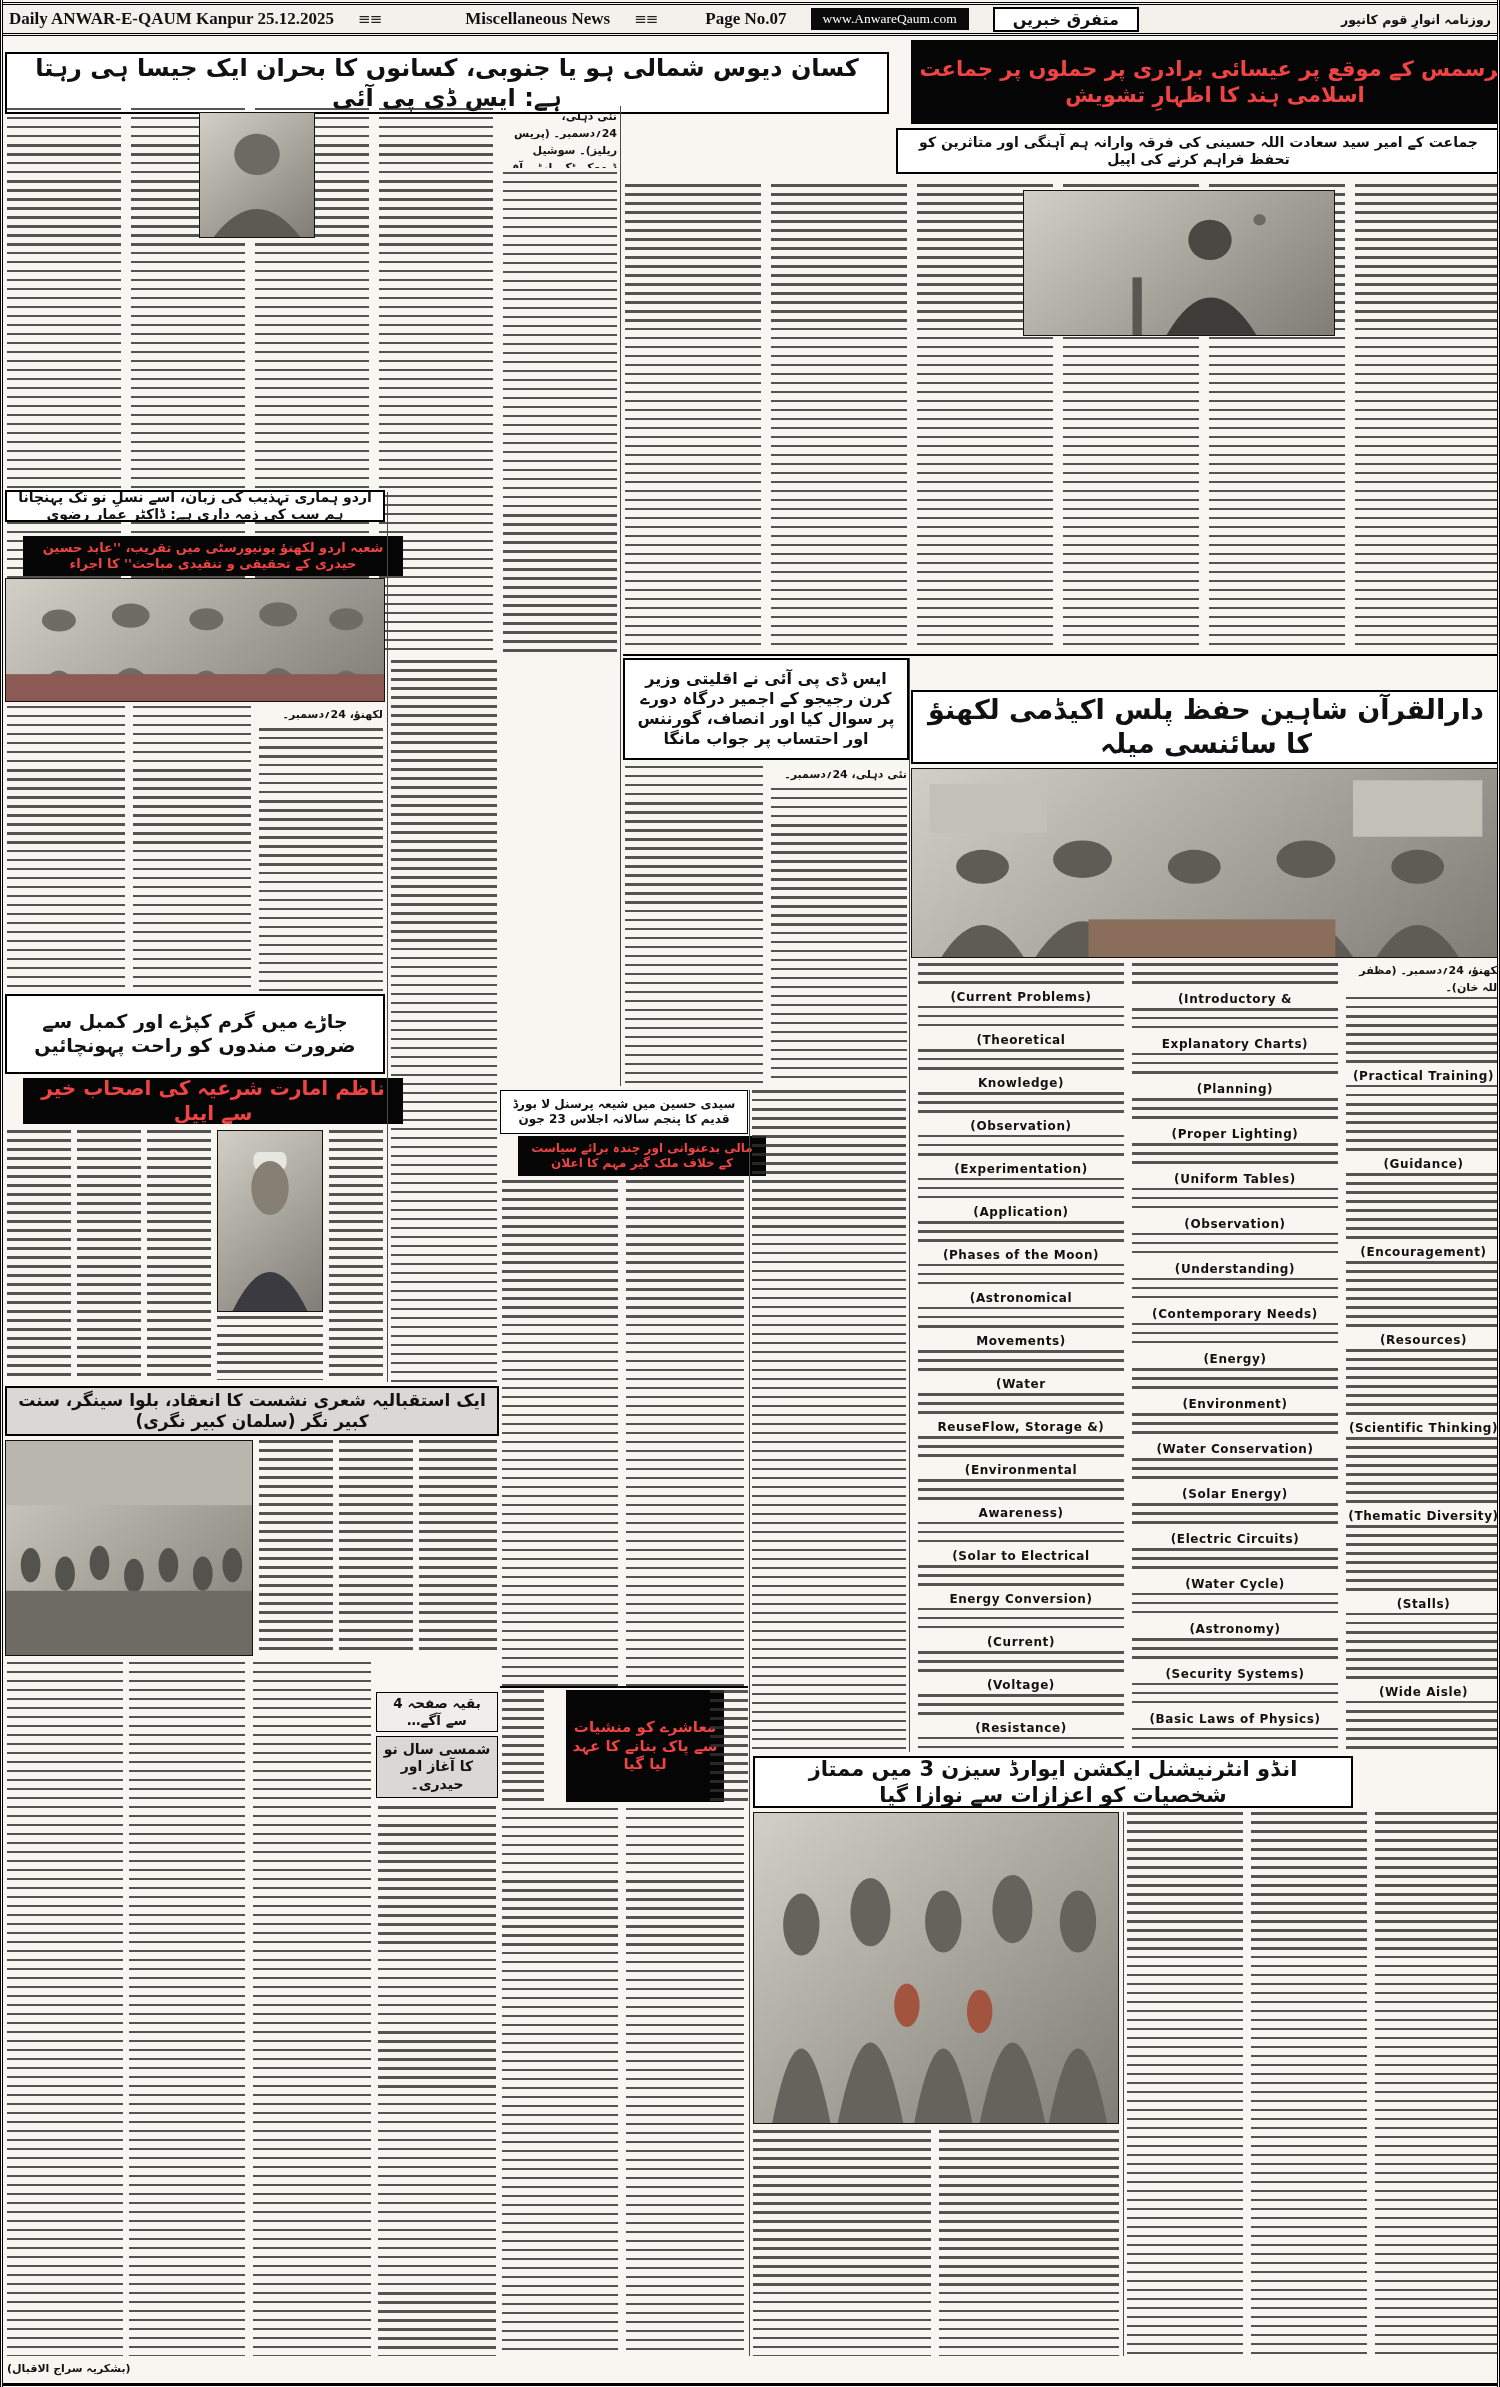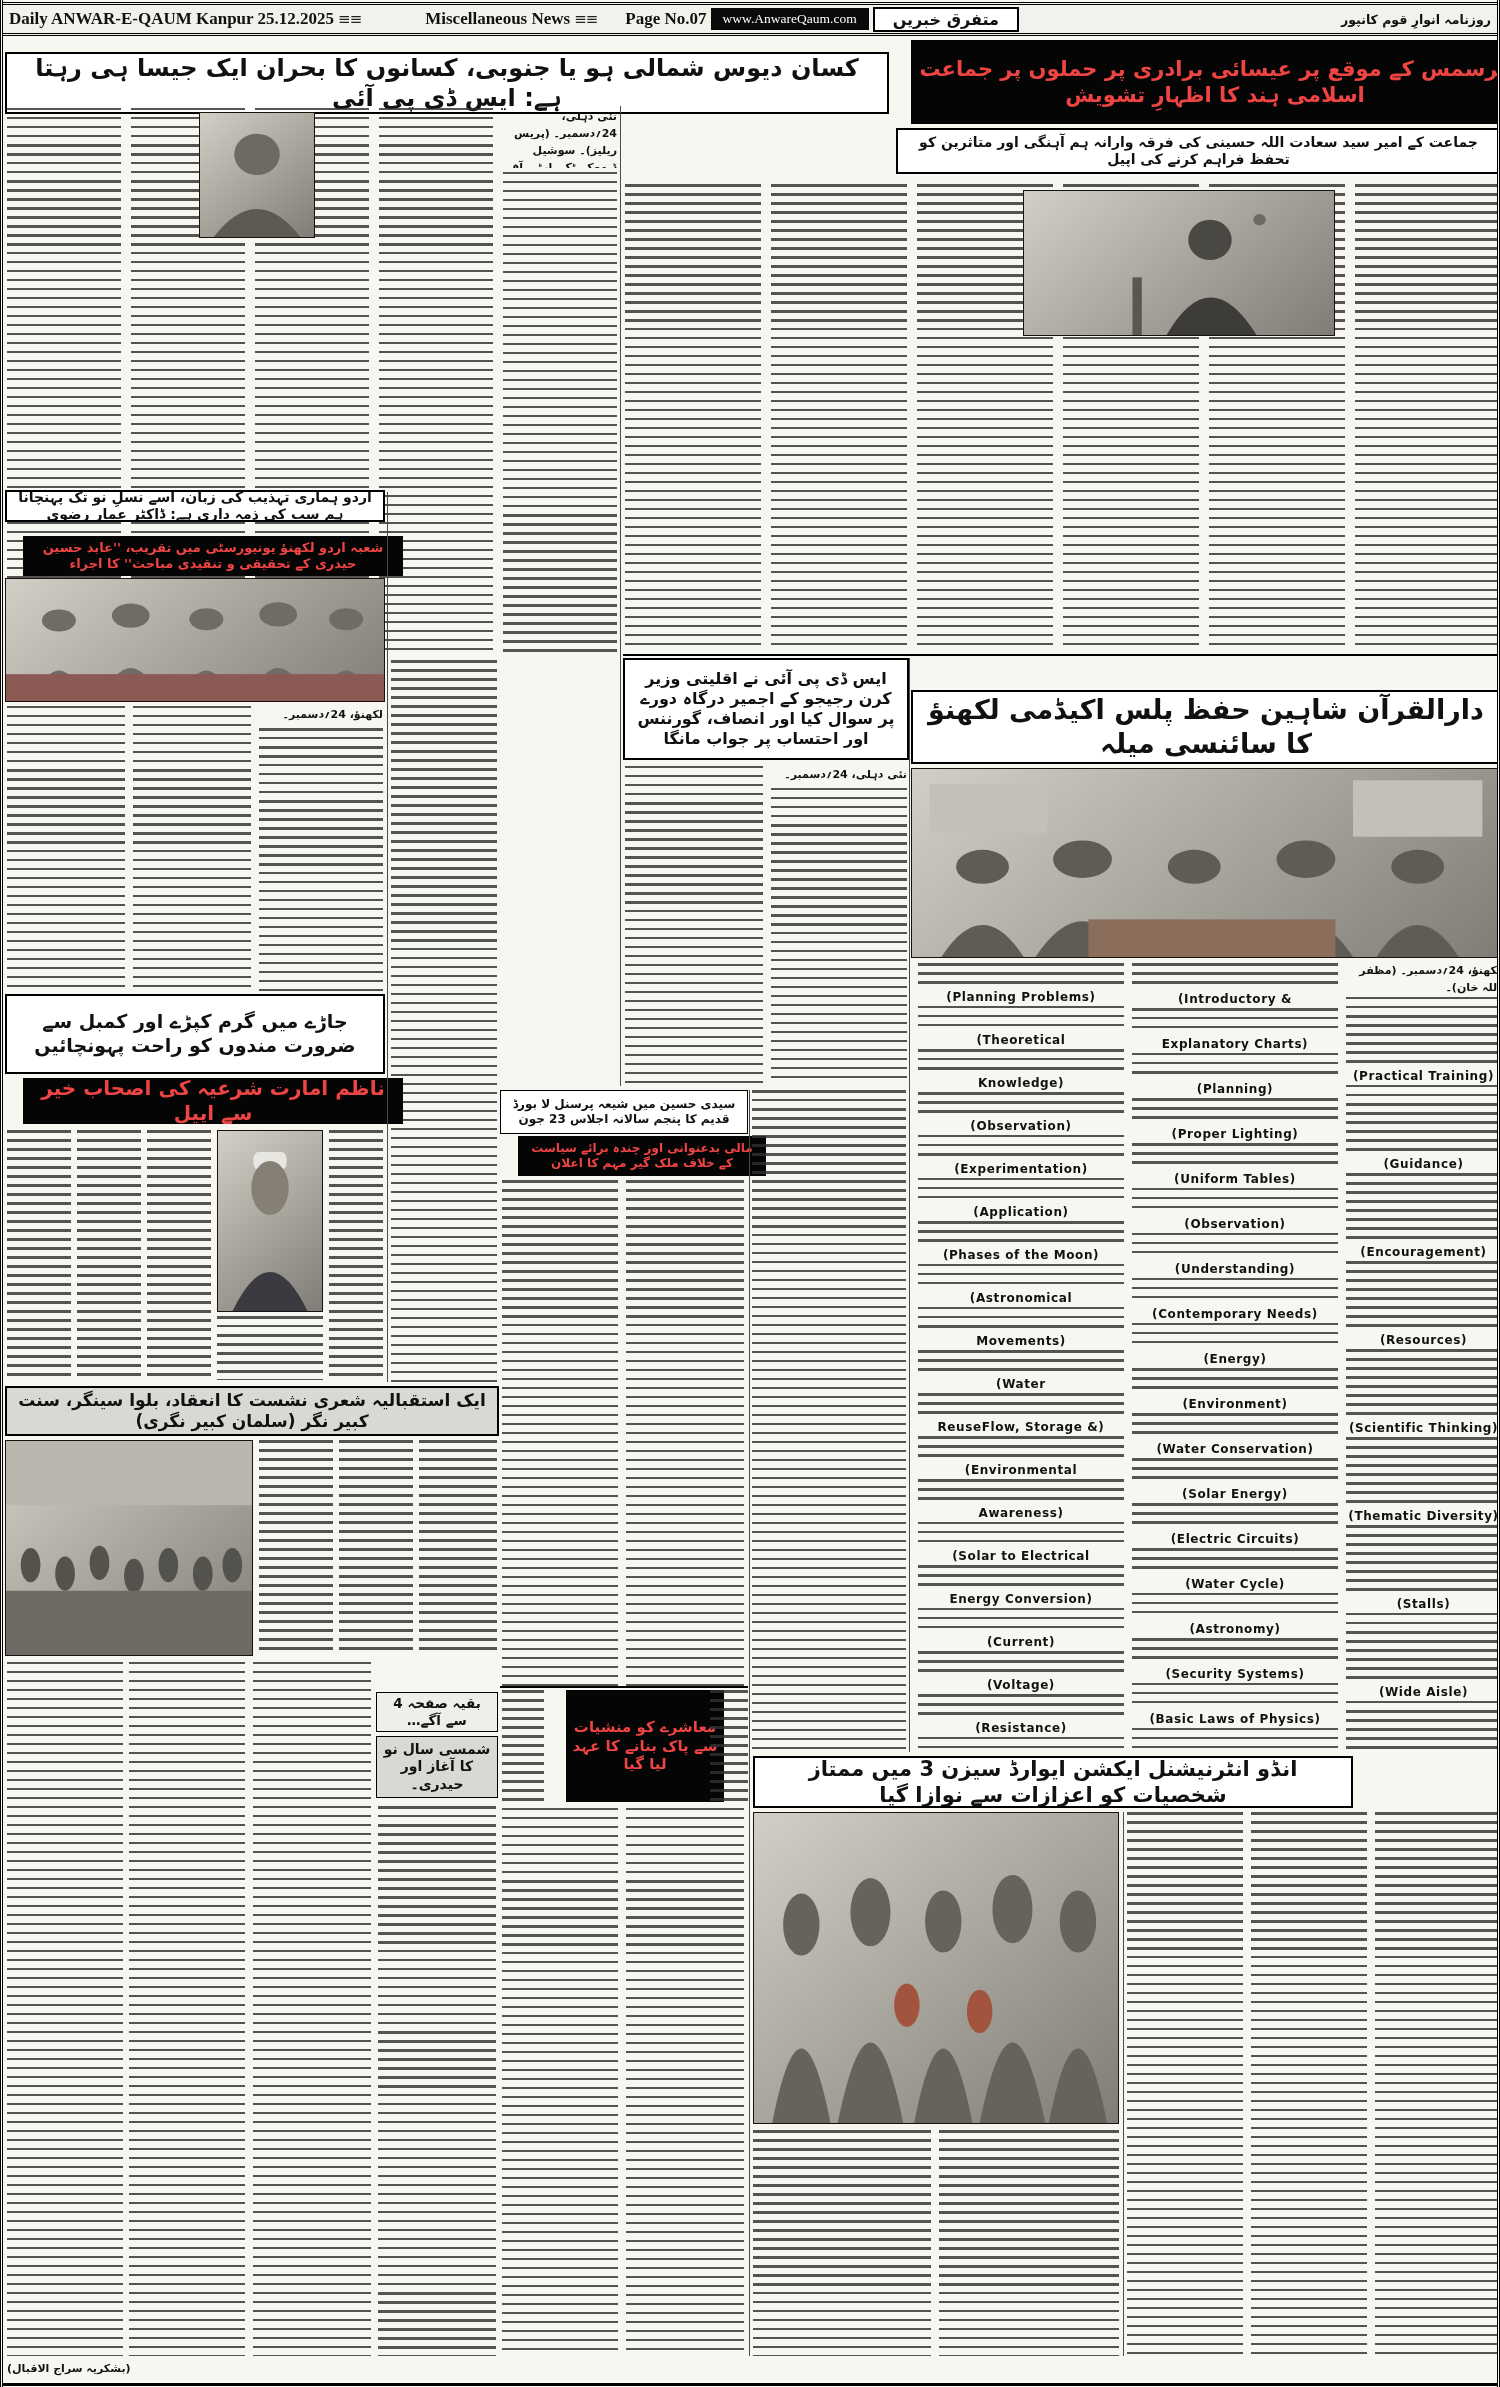--- a/index.html
+++ b/index.html
@@ -15,21 +15,21 @@
   .stripes{background-image:repeating-linear-gradient(to bottom,#30302e 0 2.5px,rgba(0,0,0,0) 2.5px 9px);opacity:.82;}
   .photo{border:1px solid #15130f;background:linear-gradient(140deg,#d2cfc7 0%,#a5a29a 55%,#807d77 100%);overflow:hidden;}
   .photo svg{display:block;width:100%;height:100%;}
   .col-lead{font-size:11px;line-height:1.55;font-weight:bold;text-align:right;direction:rtl;overflow:hidden;}
   .eng-term{font-size:12px;font-weight:bold;text-align:center;letter-spacing:.6px;
             white-space:nowrap;overflow:hidden;margin:2px 0;font-family:"DejaVu Sans",sans-serif;}
   .vrule{background:#4a4a46;width:1px;}
   .hrule{background:#000;}
   
   .header{position:absolute;top:2px;left:0;width:100%;height:34px;display:flex;align-items:center;
-          border-top:3px double #000;border-bottom:3px double #000;background:#f2f1ec;padding:0 6px;box-sizing:border-box;gap:4px;}
+          border-top:3px double #000;border-bottom:3px double #000;background:#f2f1ec;padding:0 6px;box-sizing:border-box;gap:24px;}
   .hd-text{font-family:"Liberation Serif",serif;font-weight:bold;font-size:17px;white-space:nowrap;}
   .hd-orn{color:#222;font-size:15px;letter-spacing:-1px;}
   .hd-web{background:#0a0a0a;color:#fff;font-family:"Liberation Serif",serif;font-size:13.5px;
           padding:3px 12px;white-space:nowrap;}
   .hd-nameplate{border:2px solid #000;background:#fff;font-weight:bold;font-size:16px;
                 padding:1px 18px;direction:rtl;white-space:nowrap;}
   .hd-mast{font-size:12.5px;direction:rtl;white-space:nowrap;font-weight:bold;}
   .rtl{direction:rtl;}
 </style>
 </head>
@@ -245,21 +245,21 @@
       <div class="stripes" style="height: 27px; margin: 1px 0px;"></div>
       <div class="eng-term">(Astronomy)</div>
       <div class="stripes" style="height: 27px; margin: 1px 0px;"></div>
       <div class="eng-term">(Security Systems)</div>
       <div class="stripes" style="height: 27px; margin: 1px 0px;"></div>
       <div class="eng-term">(Basic Laws of Physics)</div>
       <div class="stripes" style="height: 27px;"></div>
     </div>
   <div class="abs" style="left:915px;top:962px;width:206px;height:790px;overflow:hidden;">
       <div class="stripes" style="height: 25px; margin: 1px 0px;"></div>
-      <div class="eng-term">(Planning Problems)</div>
+      <div class="eng-term">(Current Problems)</div>
       <div class="stripes" style="height: 25px; margin: 1px 0px;"></div>
       <div class="eng-term">(Theoretical</div>
       <div class="stripes" style="height: 25px; margin: 1px 0px;"></div>
       <div class="eng-term">Knowledge)</div>
       <div class="stripes" style="height: 25px; margin: 1px 0px;"></div>
       <div class="eng-term">(Observation)</div>
       <div class="stripes" style="height: 25px; margin: 1px 0px;"></div>
       <div class="eng-term">(Experimentation)</div>
       <div class="stripes" style="height: 25px; margin: 1px 0px;"></div>
       <div class="eng-term">(Application)</div>

